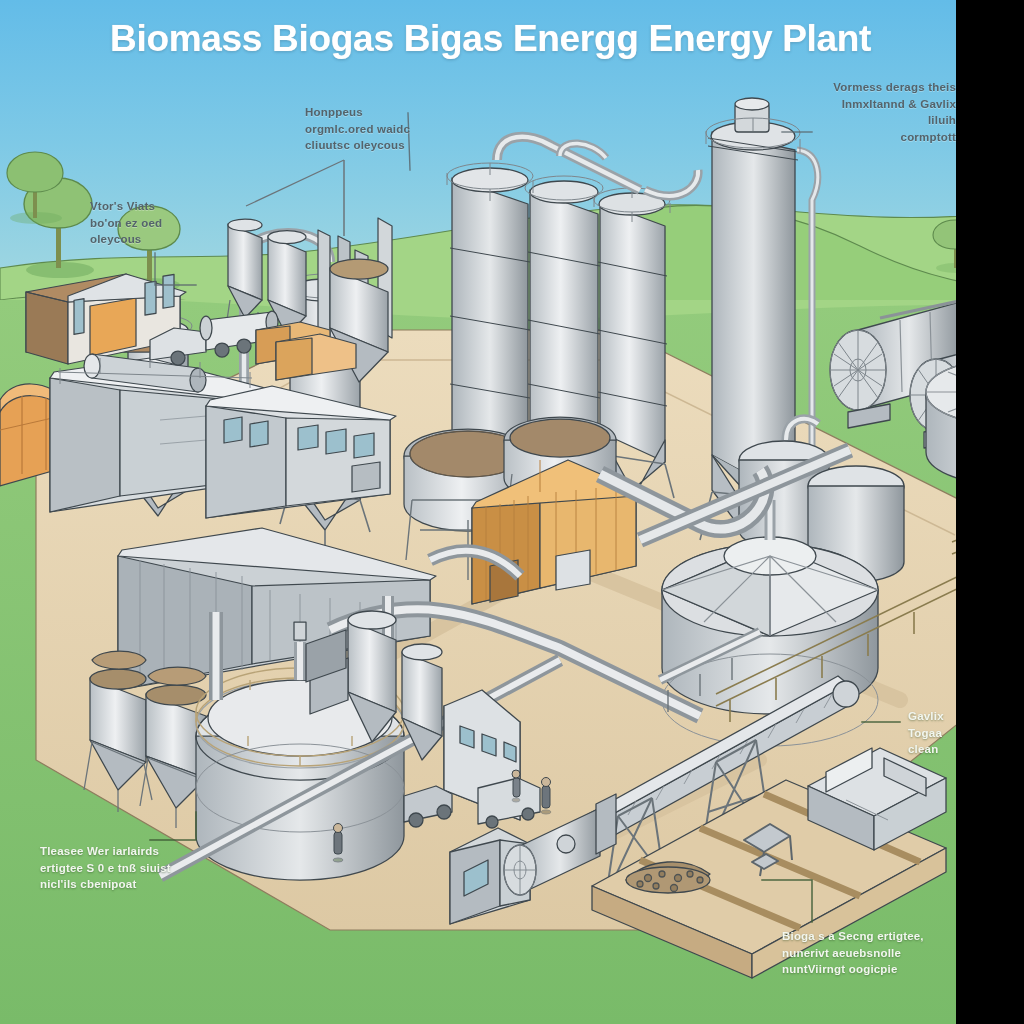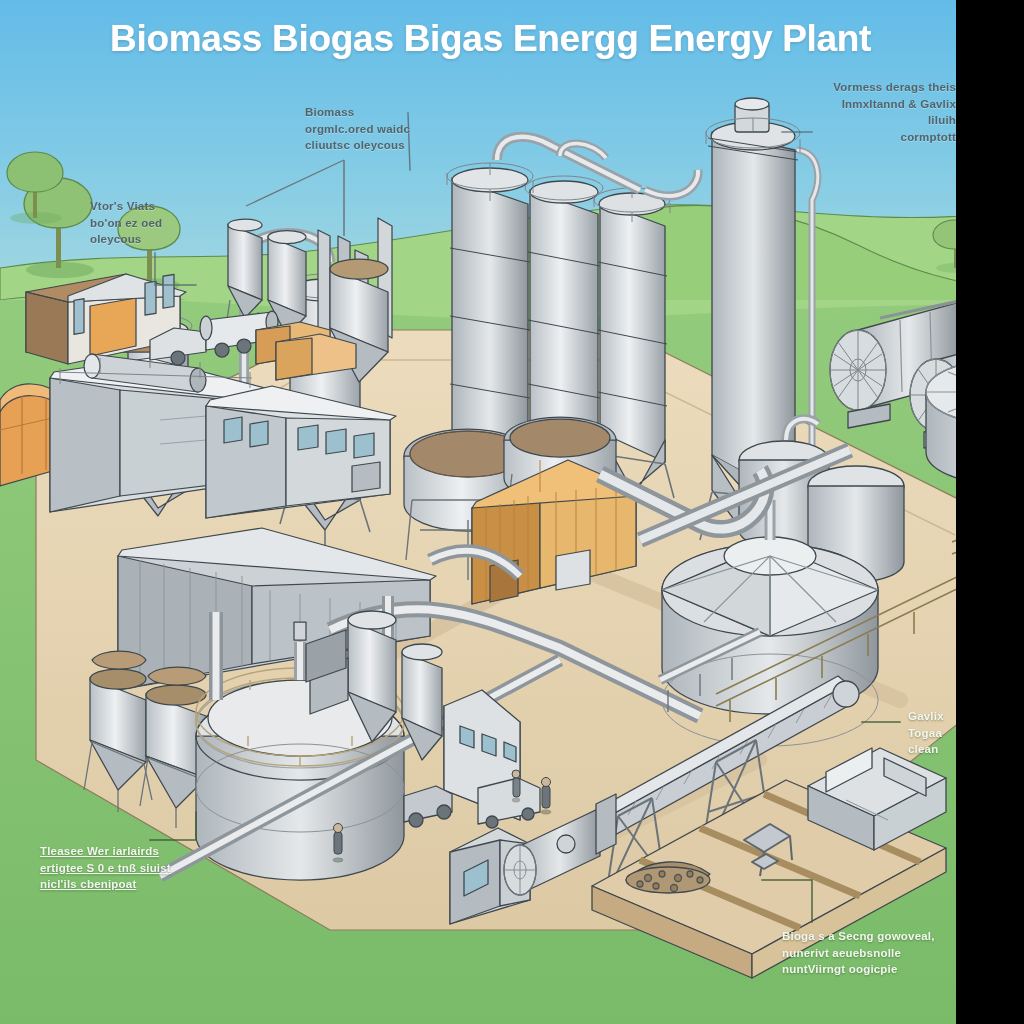--- a/index.html
+++ b/index.html
@@ -595,31 +595,31 @@
     </g>
     <g fill="none" stroke="#3f5c36" stroke-width="1.5" stroke-linecap="square" opacity=".9">
       <path d="M900 722 L862 722"></path>
       <path d="M150 840 L196 840 L196 812"></path>
       <path d="M812 922 L812 880 L762 880"></path>
     </g>
   </svg>
 
   <div id="title">Biomass Biogas Bigas Energg Energy Plant</div>
 
-  <div class="callout dim" style="left:305px;top:104px;">Biomass
+  <div class="callout dim" style="left:305px;top:104px;">Honppeus
 orgmlc.ored waidc
 cliuutsc oleycous</div>
   <div class="callout dim" style="left:820px;top:79px;text-align:right;">Vormess derags theis
 Inmxltannd &amp; Gavlix liluih
 cormptott</div>
   <div class="callout dim" style="left:90px;top:198px;">Vtor's Viats
 bo'on ez oed
 oleycous</div>
   <div class="callout onGreen" style="left:908px;top:708px;">Gavlix
 Togaa clean</div>
-  <div class="callout onGreen" style="left:40px;top:843px;text-decoration:underline;">Tleasee Wer iarlairds
+  <div class="callout onGreen" style="left:40px;top:843px;">Tleasee Wer iarlairds
 ertigtee S 0 e tnß siuist
 nicl'ils cbenipoat</div>
-  <div class="callout onGreen" style="left:782px;top:928px;">Bioga s a Secng gowoveal,
+  <div class="callout onGreen" style="left:782px;top:928px;">Bioga s a Secng ertigtee,
 nunerivt aeuebsnolle
 nuntViirngt oogicpie</div>
 
 </div>
 
 </body></html>

